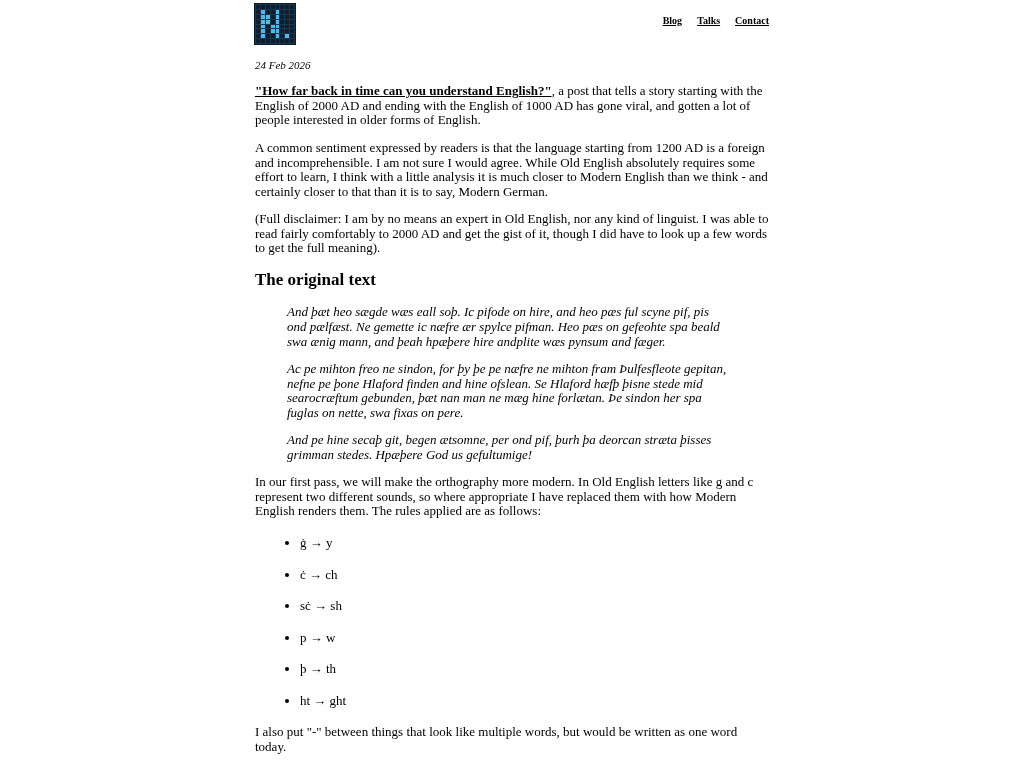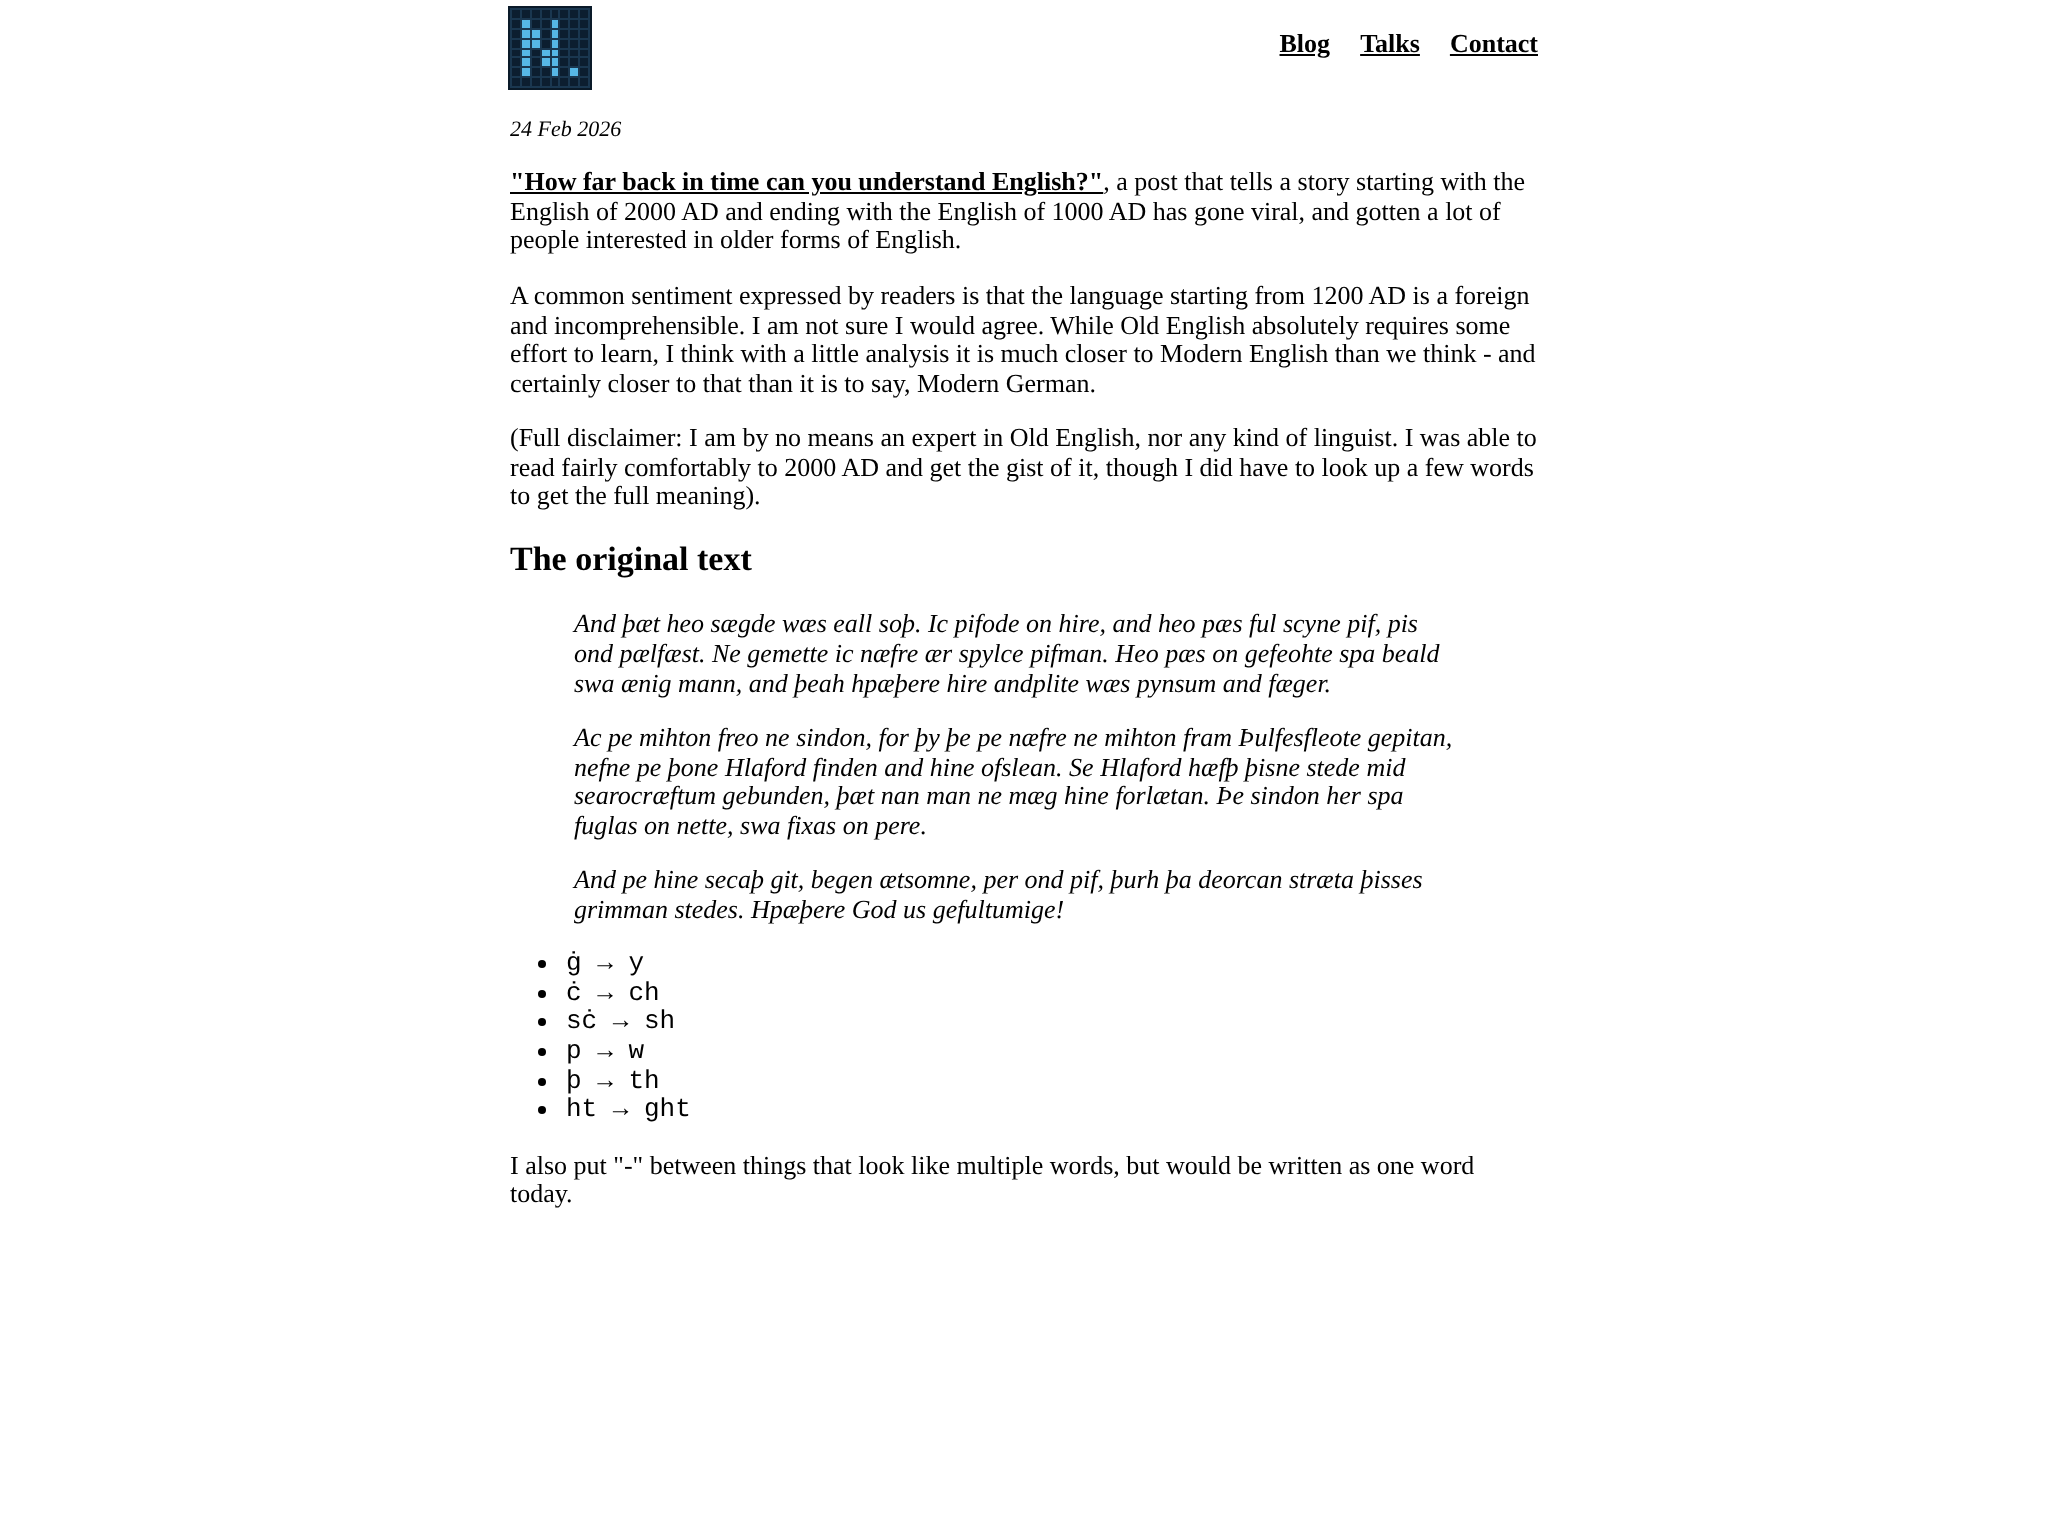--- a/index.html
+++ b/index.html
@@ -16,33 +16,33 @@
   .header { display: flex; justify-content: space-between; align-items: flex-start; padding-top: 4px; }
   .brand { display: flex; flex-direction: column; }
   .logo {
     width: 40px; height: 40px; padding: 1px;
     display: grid; grid-template-columns: repeat(8, 1fr); grid-template-rows: repeat(8, 1fr);
     gap: 1px; cursor: pointer;
   }
   .logo .cell { width: 100%; height: 100%; }
   .post-date { font-style: italic; font-size: 11px; margin-top: 15px; }
   .nav { padding-top: 11px; display: flex; gap: 15px; }
-  .nav a { color: #000; font-weight: bold; font-size: 13px; text-decoration: underline; }
+  .nav a { color: #000; font-weight: bold; font-size: 10px; text-decoration: underline; }
 
   
   h1 { font-size: 22.5px; font-weight: bold; margin: 21px 0 16px 0; line-height: 1.1; }
   h2 { font-size: 17px; font-weight: bold; margin: 15px 0 16px 0; line-height: 1.1; }
   p { margin: 13px 0; }
   a.intro-link { color: #000; font-weight: bold; text-decoration: underline; }
   blockquote {
     margin: 13px 40px 13px 32px;
     font-style: italic;
   }
   ul { margin: 13px 0; padding-left: 28px; }
-  li { margin: 0; line-height: 1.12; font-family: Liberation Mono, monospace; }
+  li { margin: 17px; line-height: 1.12; }
 </style>
 </head>
 <body>
 
 <div class="container">
 
   <div class="header">
     <div class="brand">
       <div class="logo" style="background: rgb(26, 55, 80); outline: rgb(10, 26, 41) solid 1px;">
           <div class="cell" style="background: rgb(12, 30, 48);"></div>
@@ -128,20 +128,21 @@
 
   <h2>The original text</h2>
 
   <blockquote>And þæt heo sægde wæs eall soþ. Ic pifode on hire, and heo pæs ful scyne pif, pis ond pælfæst. Ne gemette ic næfre ær spylce pifman. Heo pæs on gefeohte spa beald swa ænig mann, and þeah hpæþere hire andplite wæs pynsum and fæger.</blockquote>
 
   <blockquote>Ac pe mihton freo ne sindon, for þy þe pe næfre ne mihton fram Þulfesfleote gepitan, nefne pe þone Hlaford finden and hine ofslean. Se Hlaford hæfþ þisne stede mid searocræftum gebunden, þæt nan man ne mæg hine forlætan. Þe sindon her spa fuglas on nette, swa fixas on pere.</blockquote>
 
   <blockquote>And pe hine secaþ git, begen ætsomne, per ond pif, þurh þa deorcan stræta þisses grimman stedes. Hpæþere God us gefultumige!</blockquote>
 
 
+  <p>In our first pass, we will make the orthography more modern. In Old English letters like g and c represent two different sounds, so where appropriate I have replaced them with how Modern English renders them. The rules applied are as follows:</p>
 
   <ul>
     <li>ġ → y</li>
     <li>ċ → ch</li>
     <li>sċ → sh</li>
     <li>p → w</li>
     <li>þ → th</li>
     <li>ht → ght</li>
   </ul>
 

